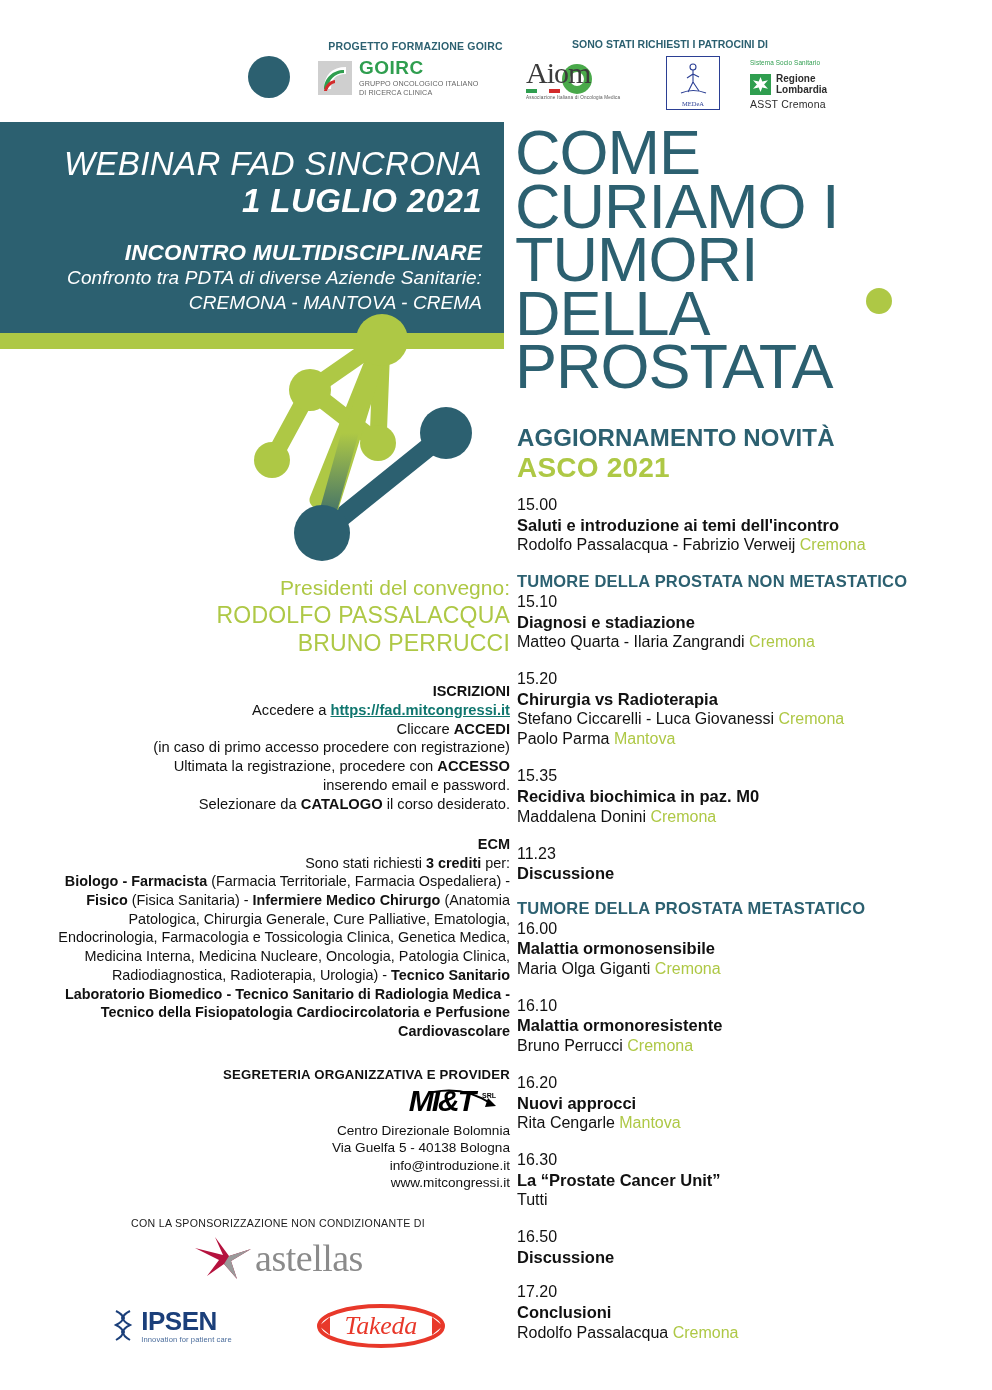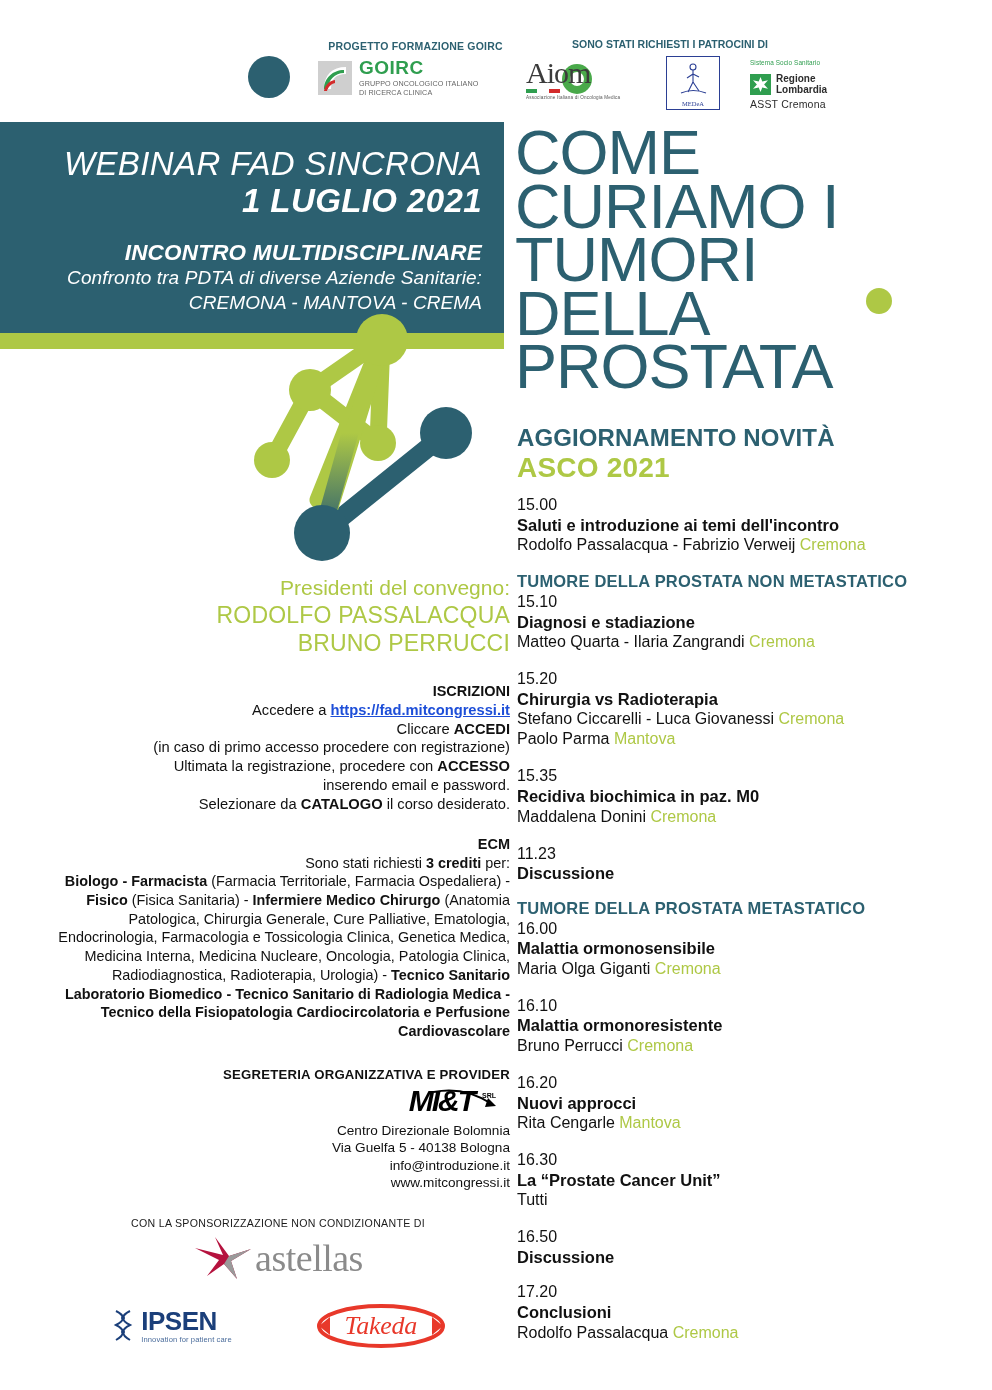--- a/index.html
+++ b/index.html
@@ -71,21 +71,21 @@
 
   
   .leftcol{position:absolute;left:46px;top:575px;width:464px;text-align:right;}
   .pres{color:#aec845;line-height:1.22;margin-bottom:26px;}
   .pres .p1{font-size:21px;}
   .pres .p2{font-size:23px;letter-spacing:.2px;}
 
   .blocktitle{font-size:14.5px;font-weight:bold;color:#111;margin-bottom:2px;}
   .body{font-size:14.7px;line-height:1.28;color:#111;}
   .body b{font-weight:bold;}
-  .body a{color:#1d4ed8;text-decoration:underline;font-weight:bold;}
+  .body a{color:#0f766e;text-decoration:underline;font-weight:bold;}
   .gap{height:22px;}
   .ecmbody{font-size:14.4px;line-height:1.3;}
 
   .segr{margin-top:26px;}
   .segr-t{font-size:13.2px;font-weight:bold;letter-spacing:.2px;}
   .mit{position:relative;height:38px;margin-top:2px;}
   .mit-logo{position:absolute;right:36px;top:2px;font-size:30px;font-weight:bold;
             font-style:italic;letter-spacing:-2px;color:#000;line-height:1;}
   .mit-srl{position:absolute;right:14px;top:8px;font-size:7px;font-weight:bold;color:#000;}
   .addr{font-size:13.6px;line-height:1.28;}

